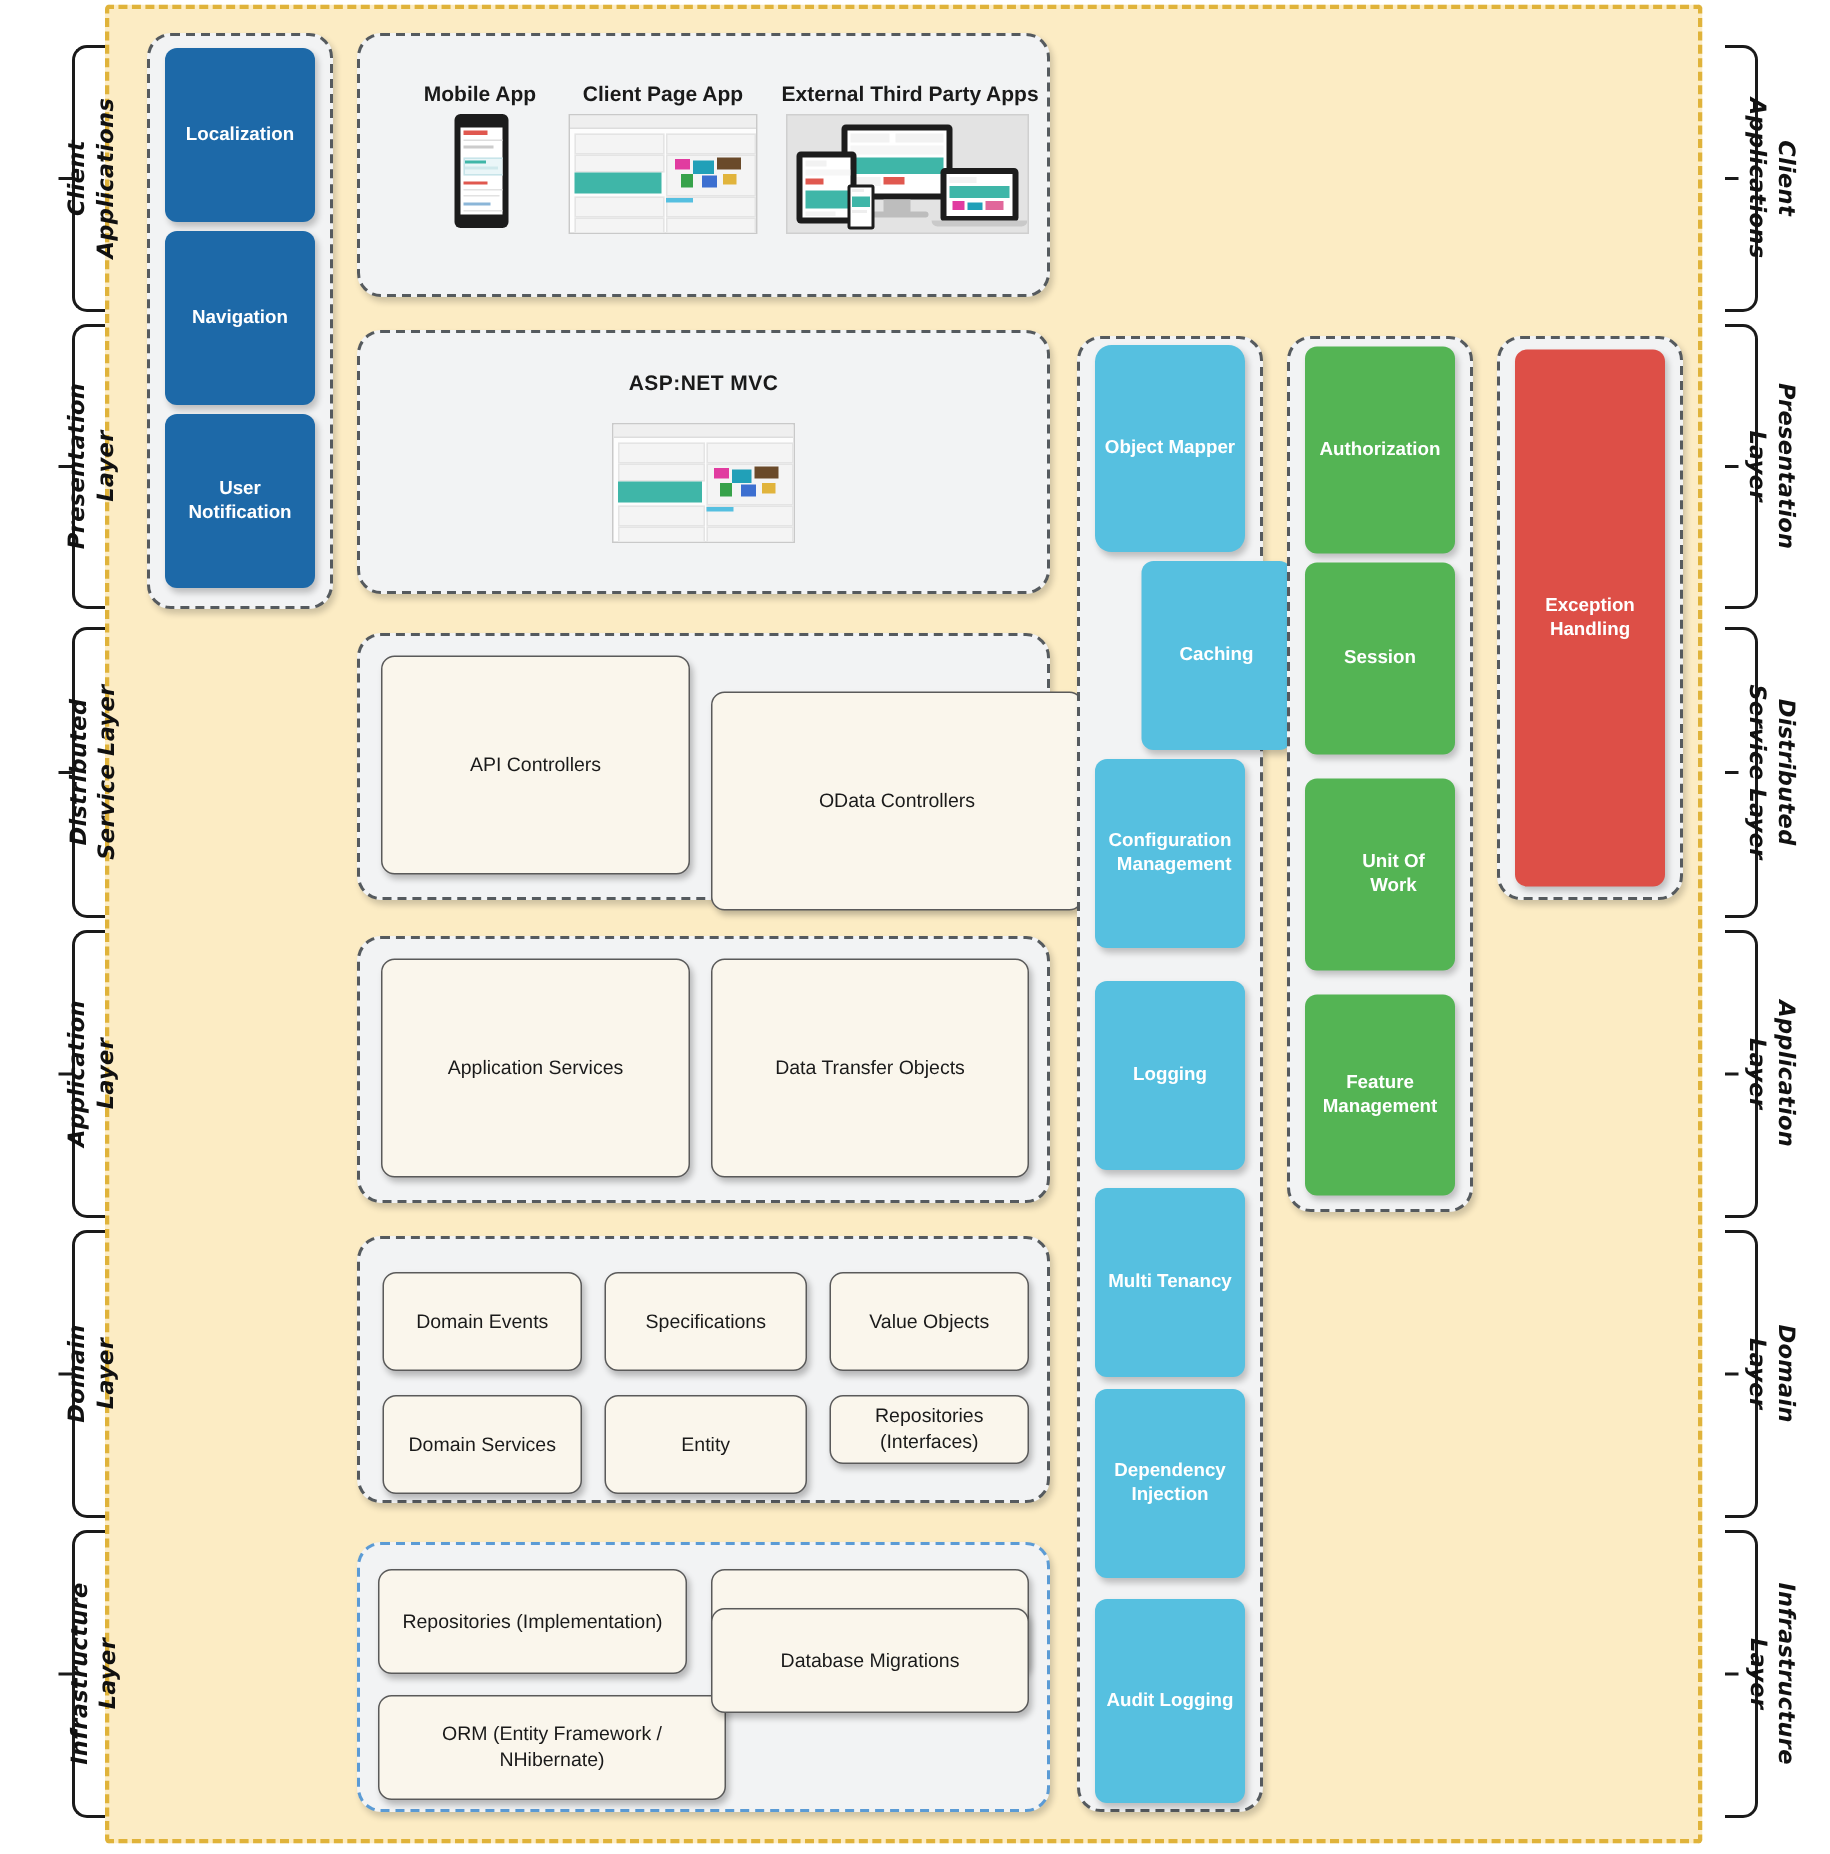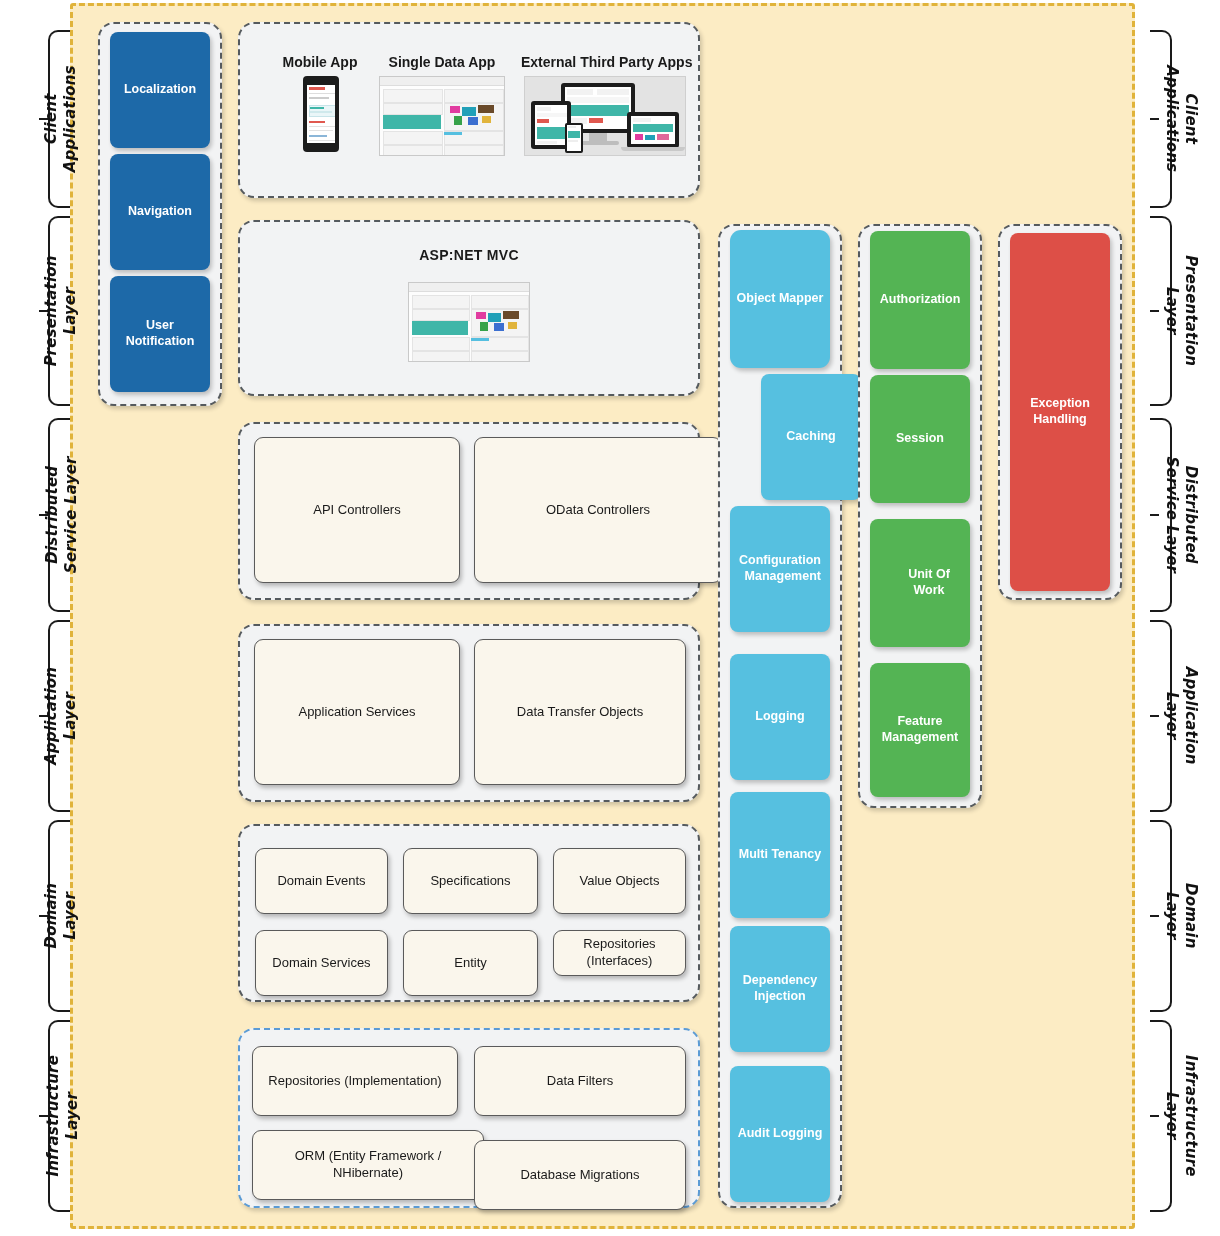--- a/index.html
+++ b/index.html
@@ -281,21 +281,21 @@
       <div style="position:absolute;left:3px;top:22px;width:14px;height:2px;background:#3fb6a8;"></div>
       <div style="position:absolute;left:3px;top:26px;width:22px;height:2px;background:#cfe9ec;"></div>
       <div style="position:absolute;left:2px;top:36px;width:16px;height:2px;background:#e0584f;"></div>
       <div style="position:absolute;left:2px;top:41px;width:28px;height:1px;background:#e2e2e2;"></div>
       <div style="position:absolute;left:2px;top:45px;width:24px;height:1px;background:#e2e2e2;"></div>
       <div style="position:absolute;left:2px;top:50px;width:18px;height:2px;background:#8bb6d8;"></div>
       <div style="position:absolute;left:2px;top:55px;width:28px;height:1px;background:#e2e2e2;"></div>
     </div>
   </div>
 
-  <div class="thumb-cap" style="left:384px;top:54px;width:116px;">Single Data App</div>
+  <div class="thumb-cap" style="left:384px;top:54px;width:116px;">Client Page App</div>
   <div class="dash" style="left:379px;top:76px;width:126px;height:80px;">
     <div class="bar"></div>
     <div class="body">
       <div class="mini" style="left:3px;top:3px;width:58px;height:12px;"></div>
       <div class="mini" style="left:64px;top:3px;width:58px;height:12px;"></div>
       <div class="mini" style="left:3px;top:17px;width:58px;height:10px;"></div>
       <div class="mini teal" style="left:3px;top:29px;width:58px;height:14px;border:none;"></div>
       <div class="mini" style="left:64px;top:17px;width:58px;height:26px;"></div>
       <div style="position:absolute;left:70px;top:20px;width:10px;height:7px;background:#e13ca0;"></div>
       <div style="position:absolute;left:82px;top:21px;width:14px;height:9px;background:#21a0b8;"></div>
@@ -372,41 +372,41 @@
       <div class="mini" style="left:3px;top:45px;width:56px;height:12px;"></div>
       <div class="mini" style="left:62px;top:45px;width:56px;height:12px;"></div>
       <div class="mini" style="left:3px;top:59px;width:56px;height:12px;"></div>
       <div class="mini" style="left:62px;top:59px;width:56px;height:12px;"></div>
       <div style="position:absolute;left:62px;top:46px;width:18px;height:3px;background:#55bfe0;"></div>
     </div>
   </div>
 
   <div class="panel" style="left:238px;top:422px;width:462px;height:178px;"></div>
   <div class="card" style="left:254px;top:437px;width:206px;height:146px;white-space:pre-line;">API Controllers</div>
-  <div class="card" style="left:474px;top:437px;width:248px;height:146px;white-space:pre-line;">OData Controllers</div>
+  <div class="card" style="left:474px;top:461px;width:248px;height:146px;white-space:pre-line;">OData Controllers</div>
 
   <div class="panel" style="left:238px;top:624px;width:462px;height:178px;"></div>
   <div class="card" style="left:254px;top:639px;width:206px;height:146px;white-space:pre-line;">Application Services</div>
   <div class="card" style="left:474px;top:639px;width:212px;height:146px;white-space:pre-line;">Data Transfer Objects</div>
 
   <div class="panel" style="left:238px;top:824px;width:462px;height:178px;"></div>
   <div class="card" style="left:255px;top:848px;width:133px;height:66px;white-space:pre-line;">Domain Events</div>
   <div class="card" style="left:403px;top:848px;width:135px;height:66px;white-space:pre-line;">Specifications</div>
   <div class="card" style="left:553px;top:848px;width:133px;height:66px;white-space:pre-line;">Value Objects</div>
   <div class="card" style="left:255px;top:930px;width:133px;height:66px;white-space:pre-line;">Domain Services</div>
   <div class="card" style="left:403px;top:930px;width:135px;height:66px;white-space:pre-line;">Entity</div>
   <div class="card" style="left:553px;top:930px;width:133px;height:46px;white-space:pre-line;">Repositories
 (Interfaces)</div>
 
   <div class="panel blue-edge" style="left:238px;top:1028px;width:462px;height:180px;"></div>
   <div class="card" style="left:252px;top:1046px;width:206px;height:70px;white-space:pre-line;">Repositories (Implementation)</div>
   <div class="card" style="left:474px;top:1046px;width:212px;height:70px;white-space:pre-line;">Data Filters</div>
   <div class="card" style="left:252px;top:1130px;width:232px;height:70px;white-space:pre-line;">ORM (Entity Framework /
 NHibernate)</div>
-  <div class="card" style="left:474px;top:1140px;width:212px;height:70px;white-space:pre-line;">Database Migrations</div>
+  <div class="card" style="left:474px;top:1072px;width:212px;height:70px;white-space:pre-line;">Database Migrations</div>
 
   <div class="panel" style="left:718px;top:224px;width:124px;height:984px;"></div>
   <div class="chip cyan" style="left:730px;top:230px;width:100px;height:138px;white-space:pre-line;border-radius:11px;">Object Mapper</div>
   <div class="chip cyan" style="left:730px;top:374px;width:100px;height:126px;white-space:pre-line;margin-left:31px;">Caching</div>
   <div class="chip cyan" style="left:730px;top:506px;width:100px;height:126px;white-space:pre-line;text-align:right;">Configuration
 Management</div>
   <div class="chip cyan" style="left:730px;top:654px;width:100px;height:126px;white-space:pre-line;">Logging</div>
   <div class="chip cyan" style="left:730px;top:792px;width:100px;height:126px;white-space:pre-line;">Multi Tenancy</div>
   <div class="chip cyan" style="left:730px;top:1066px;width:100px;height:136px;white-space:pre-line;">Audit Logging</div>
   <div class="chip cyan" style="left:730px;top:926px;width:100px;height:126px;white-space:pre-line;">Dependency

